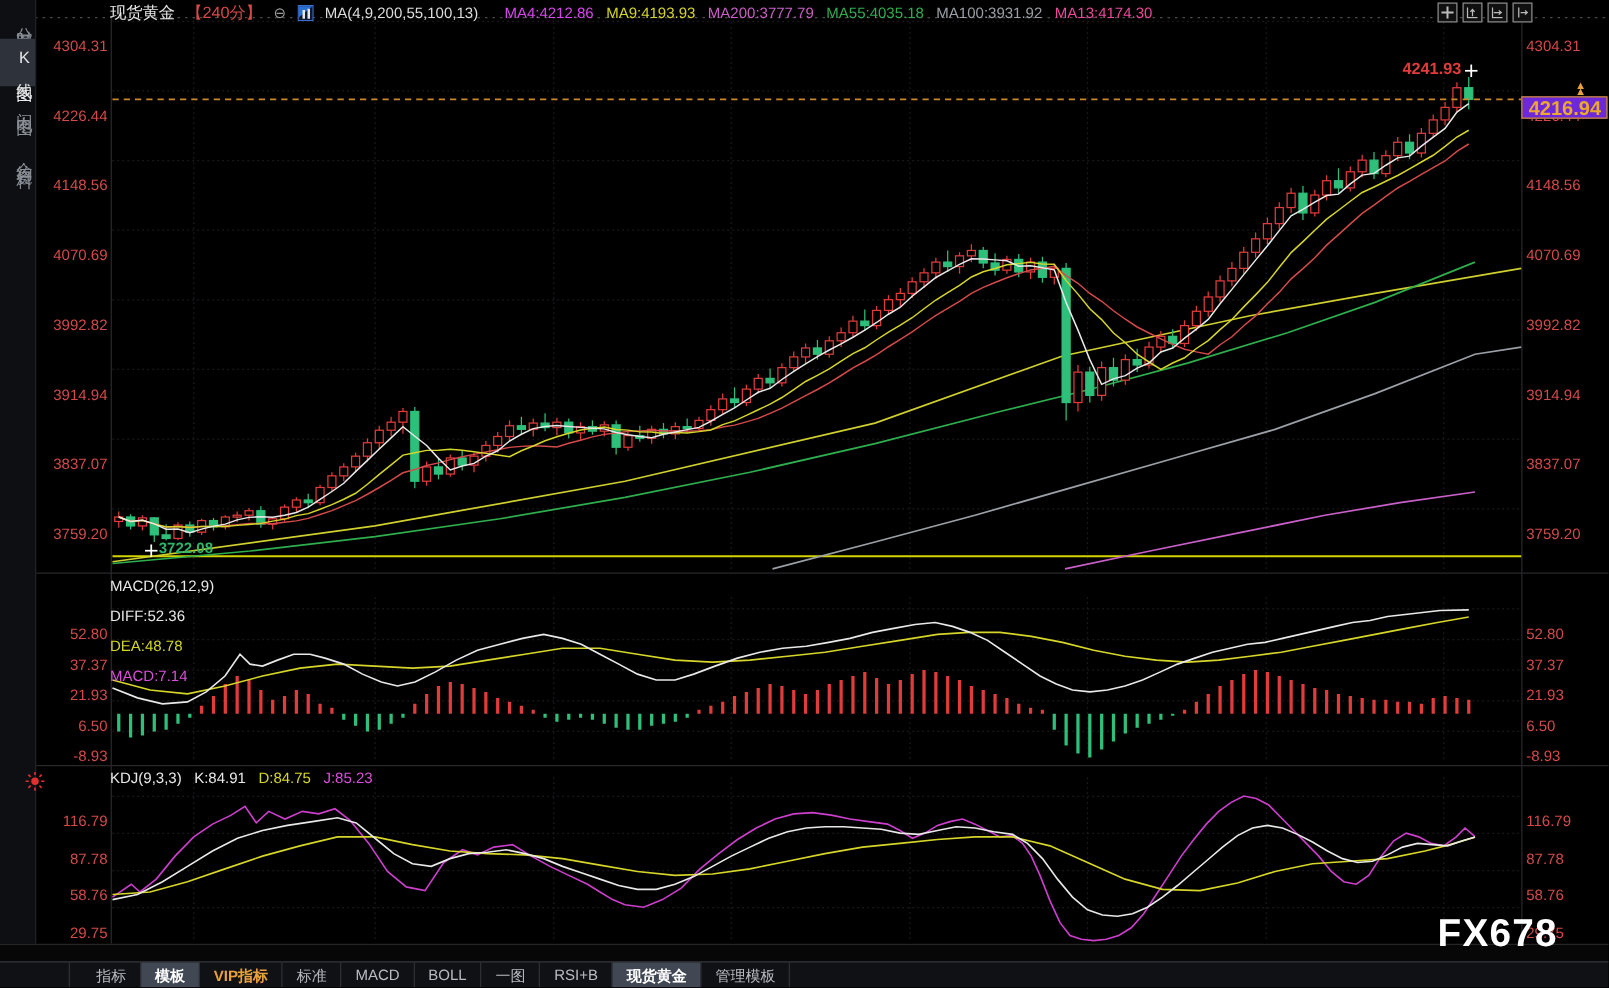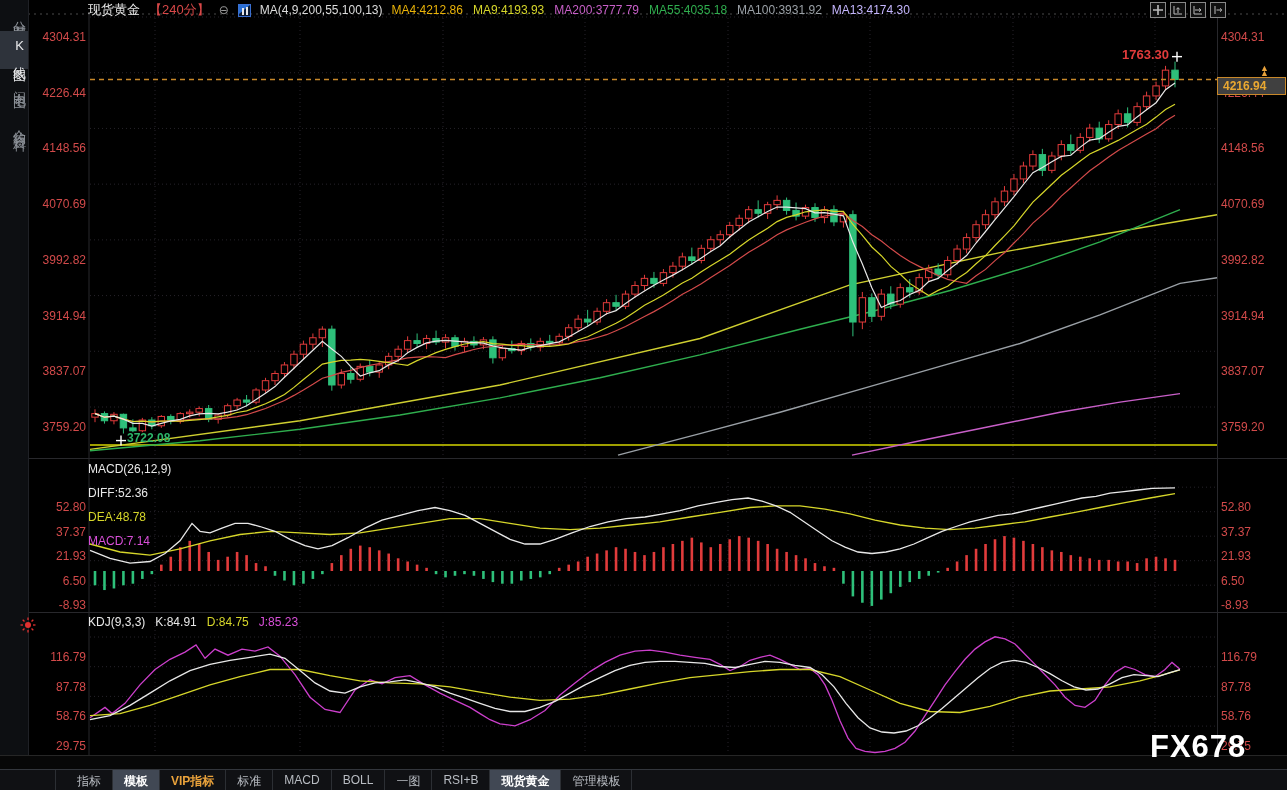--- a/index.html
+++ b/index.html
@@ -27,21 +27,21 @@
         justify-content:center;background:#101010;cursor:pointer;}
   
   .ylab{position:absolute;font-size:12px;color:#d24a4a;transform:translateY(-50%);margin-top:20px;}
   .ylab.l{left:36px;width:50px;text-align:right;}
   .ylab.r{left:1221px;text-align:left;}
   .xlab{position:absolute;top:757px;font-size:12px;color:#bfc3c8;transform:translateX(-50%);}
   .ind-legend{position:absolute;left:88px;font-size:12px;display:flex;gap:10px;white-space:nowrap;z-index:5;}
   #macd-legend{top:462px;flex-direction:column;} #kdj-legend{top:615px;}
   
   #price-box{position:absolute;left:1217px;top:77px;width:62px;height:15px;border:1px solid #c8882a;
-             background:#404040;color:#eaa831;font-size:12px;font-weight:bold;padding:1px 0 0 5px;z-index:6;}
+             background:#6d28d9;color:#eaa831;font-size:16px;font-weight:bold;padding:1px 0 0 5px;z-index:6;}
   #price-arrow{position:absolute;left:1260px;top:66px;color:#e9a23b;font-size:9px;line-height:5px;z-index:6;}
   #high-label{position:absolute;left:1122px;top:47px;color:#e13b3b;font-weight:bold;font-size:13px;z-index:6;}
   #low-label{position:absolute;left:127px;top:431px;color:#2db56a;font-size:12px;font-weight:bold;z-index:6;}
   
   #dates-row{position:absolute;left:0;top:755px;width:1287px;height:13px;background:#070707;
              border-top:1px solid #262626;}
   #tabs-row{position:absolute;left:0;top:769px;width:1287px;height:21px;background:#101114;
             border-top:1px solid #33363c;display:flex;align-items:stretch;padding-left:55px;box-sizing:border-box;}
   .tab{font-size:12px;color:#b8bcc2;padding:3px 11px 0 11px;border-right:1px solid #2c2f34;cursor:pointer;}
   .tab:first-child{border-left:1px solid #2c2f34;padding-left:21px;}
@@ -81,26 +81,26 @@
     <span class="period">【240分】</span>
     <span class="collapse">⊖</span>
     <svg width="13" height="13">
       <rect x="0.5" y="0.5" width="12" height="12" fill="#0c1b33" stroke="#3a6fd0"></rect>
       <polygon points="1,1 12,1 1,10" fill="#2a6fd4"></polygon>
       <rect x="4" y="4" width="2" height="7" fill="#e8e8e8"></rect>
         <rect x="8" y="3" width="2" height="8" fill="#e8e8e8"></rect>
     </svg>
     <span class="maparams">MA(4,9,200,55,100,13)</span>
     <span id="ma-legend" style="display:flex;gap:10px;">
-        <span class="ma-item" style="color: #eab308;">MA4:4212.86</span>
+        <span class="ma-item" style="color: #d946ef; margin-left: 12px;">MA4:4212.86</span>
         <span class="ma-item" style="color: rgb(214, 214, 42);">MA9:4193.93</span>
         <span class="ma-item" style="color: rgb(200, 95, 200);">MA200:3777.79</span>
         <span class="ma-item" style="color: rgb(47, 174, 78);">MA55:4035.18</span>
         <span class="ma-item" style="color: rgb(154, 160, 166);">MA100:3931.92</span>
-        <span class="ma-item" style="color: #c4b5fd;">MA13:4174.30</span>
+        <span class="ma-item" style="color: #ec4899;">MA13:4174.30</span>
       </span>
   </div>
 
   <div class="tools">
     <span class="tool">
       <svg width="10" height="10">
           <path d="M5 0v10 M0 5h10" stroke="#bbb" stroke-width="1.6"></path>
         </svg>
       </span>
     <span class="tool">
@@ -615,21 +615,21 @@
     </div>
   <div id="kdj-legend" class="ind-legend">
       <span class="ma-item" style="color: rgb(232, 232, 232);">KDJ(9,3,3)</span>
       <span class="ma-item" style="color: rgb(232, 232, 232);">K:84.91</span>
       <span class="ma-item" style="color: rgb(214, 214, 42);">D:84.75</span>
       <span class="ma-item" style="color: rgb(217, 79, 217); text-align: right;">J:85.23</span>
     </div>
 
   <div id="price-box">4216.94</div>
   <div id="price-arrow">▲<br>▲</div>
-  <div id="high-label">1763.30</div>
+  <div id="high-label">4241.93</div>
   <div id="low-label">3722.08</div>
 
   <div id="dates-row">
     
   </div>
 
   <div id="tabs-row">
       <div class="tab">指标</div>
       <div class="tab sel">模板</div>
       <div class="tab vip">VIP指标</div>

